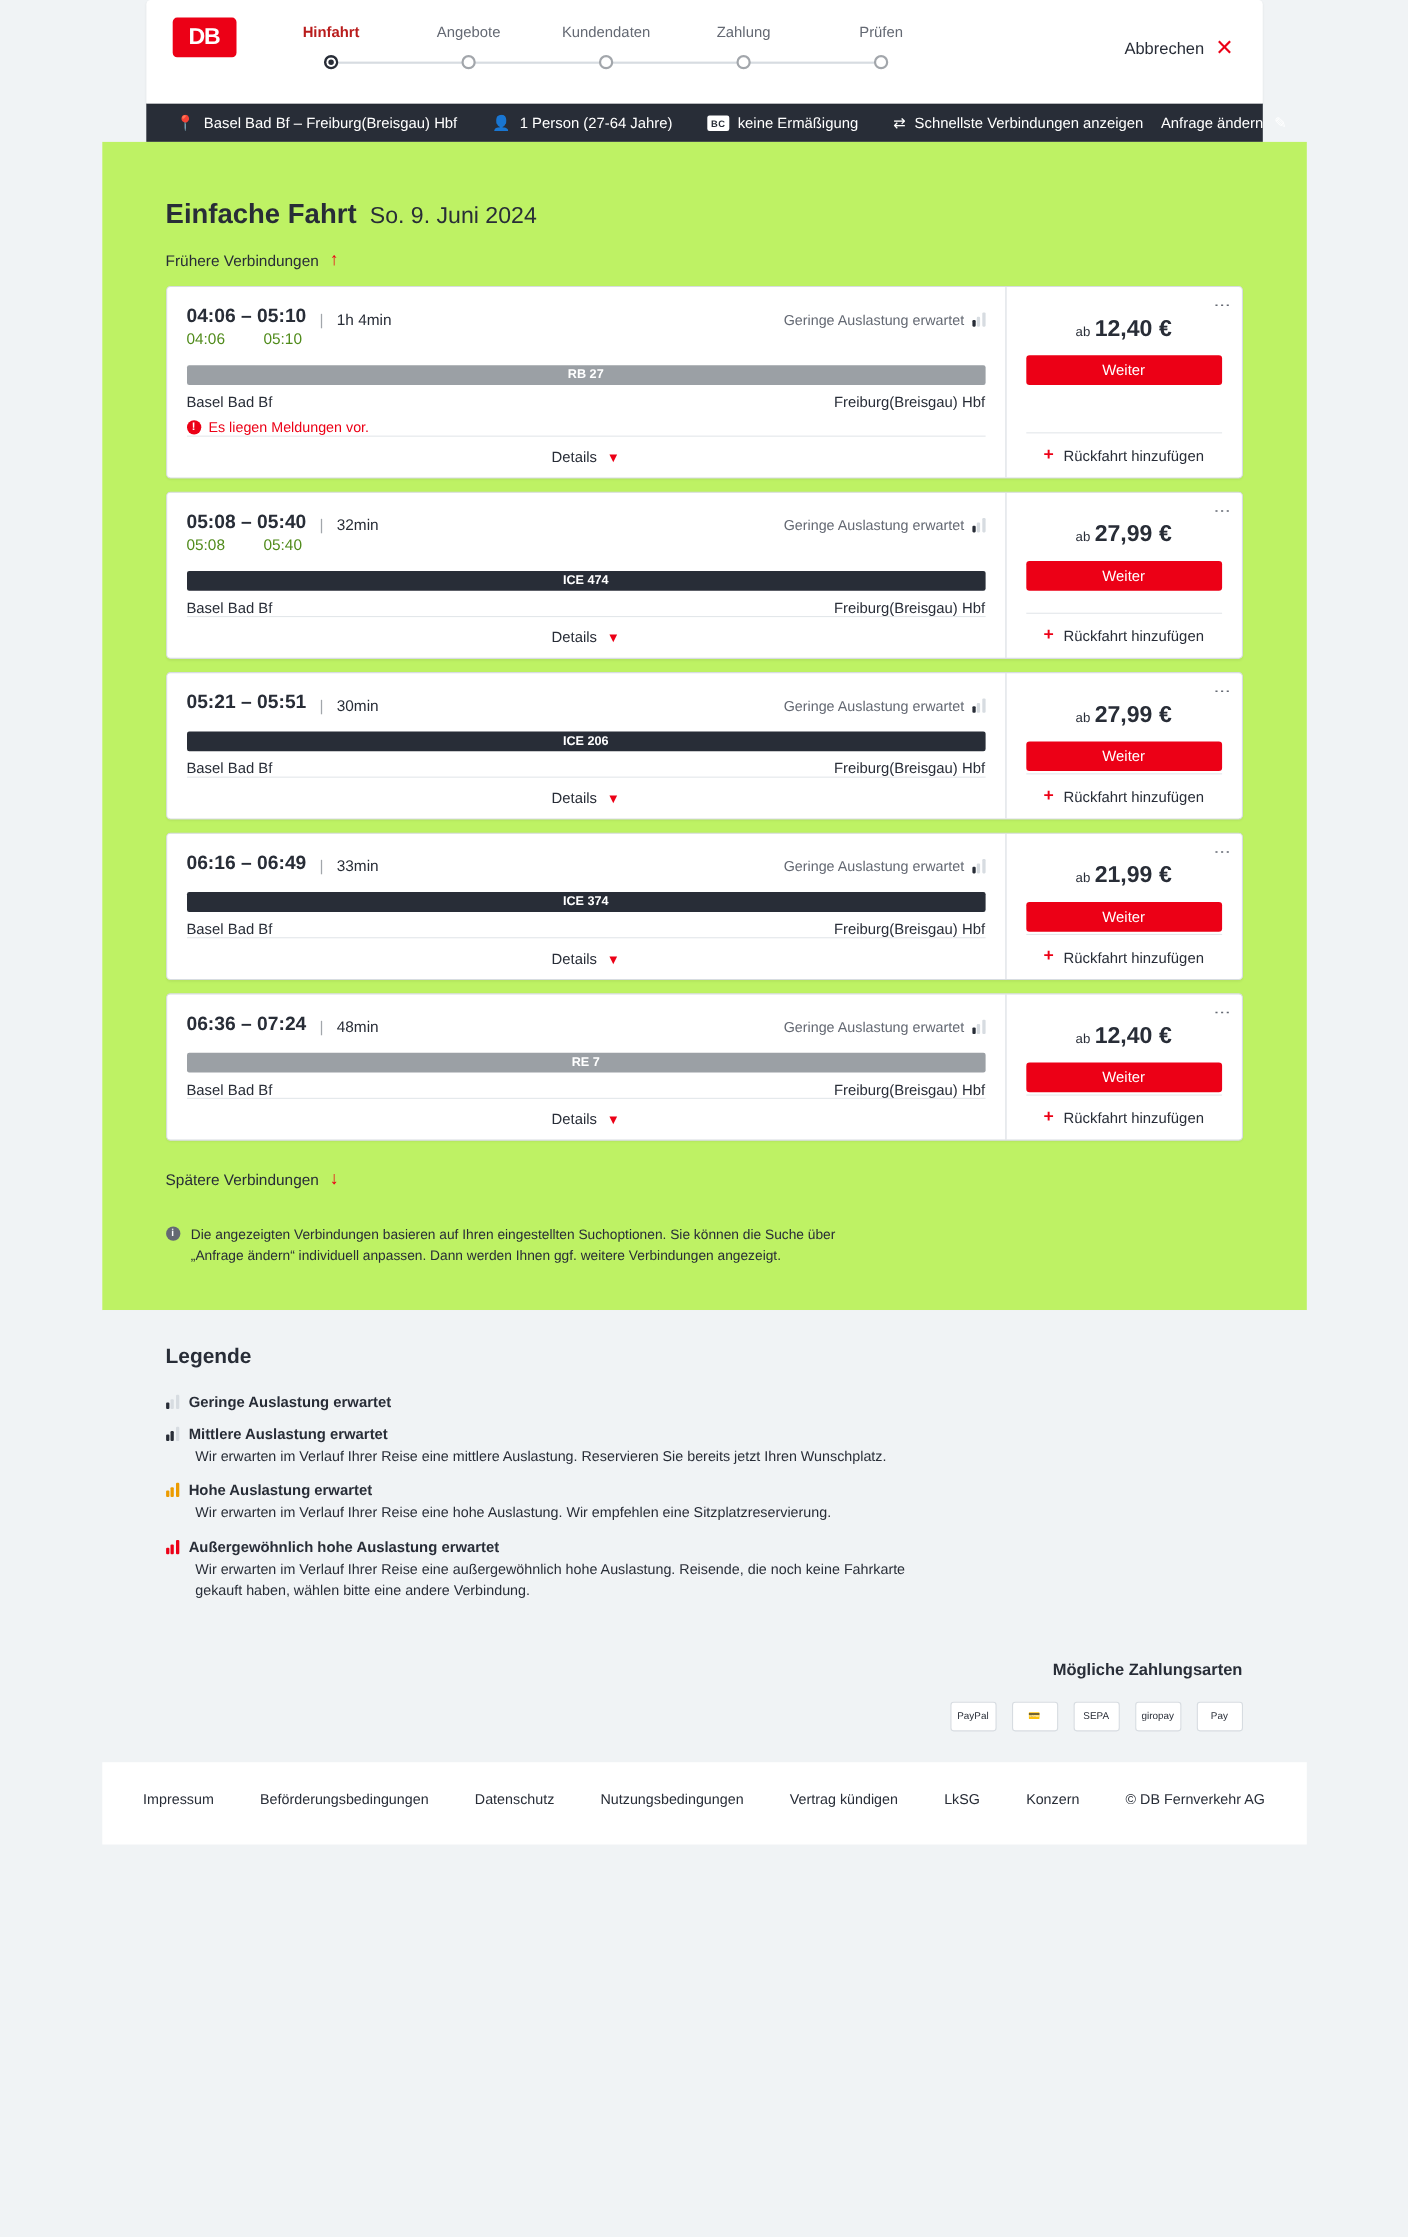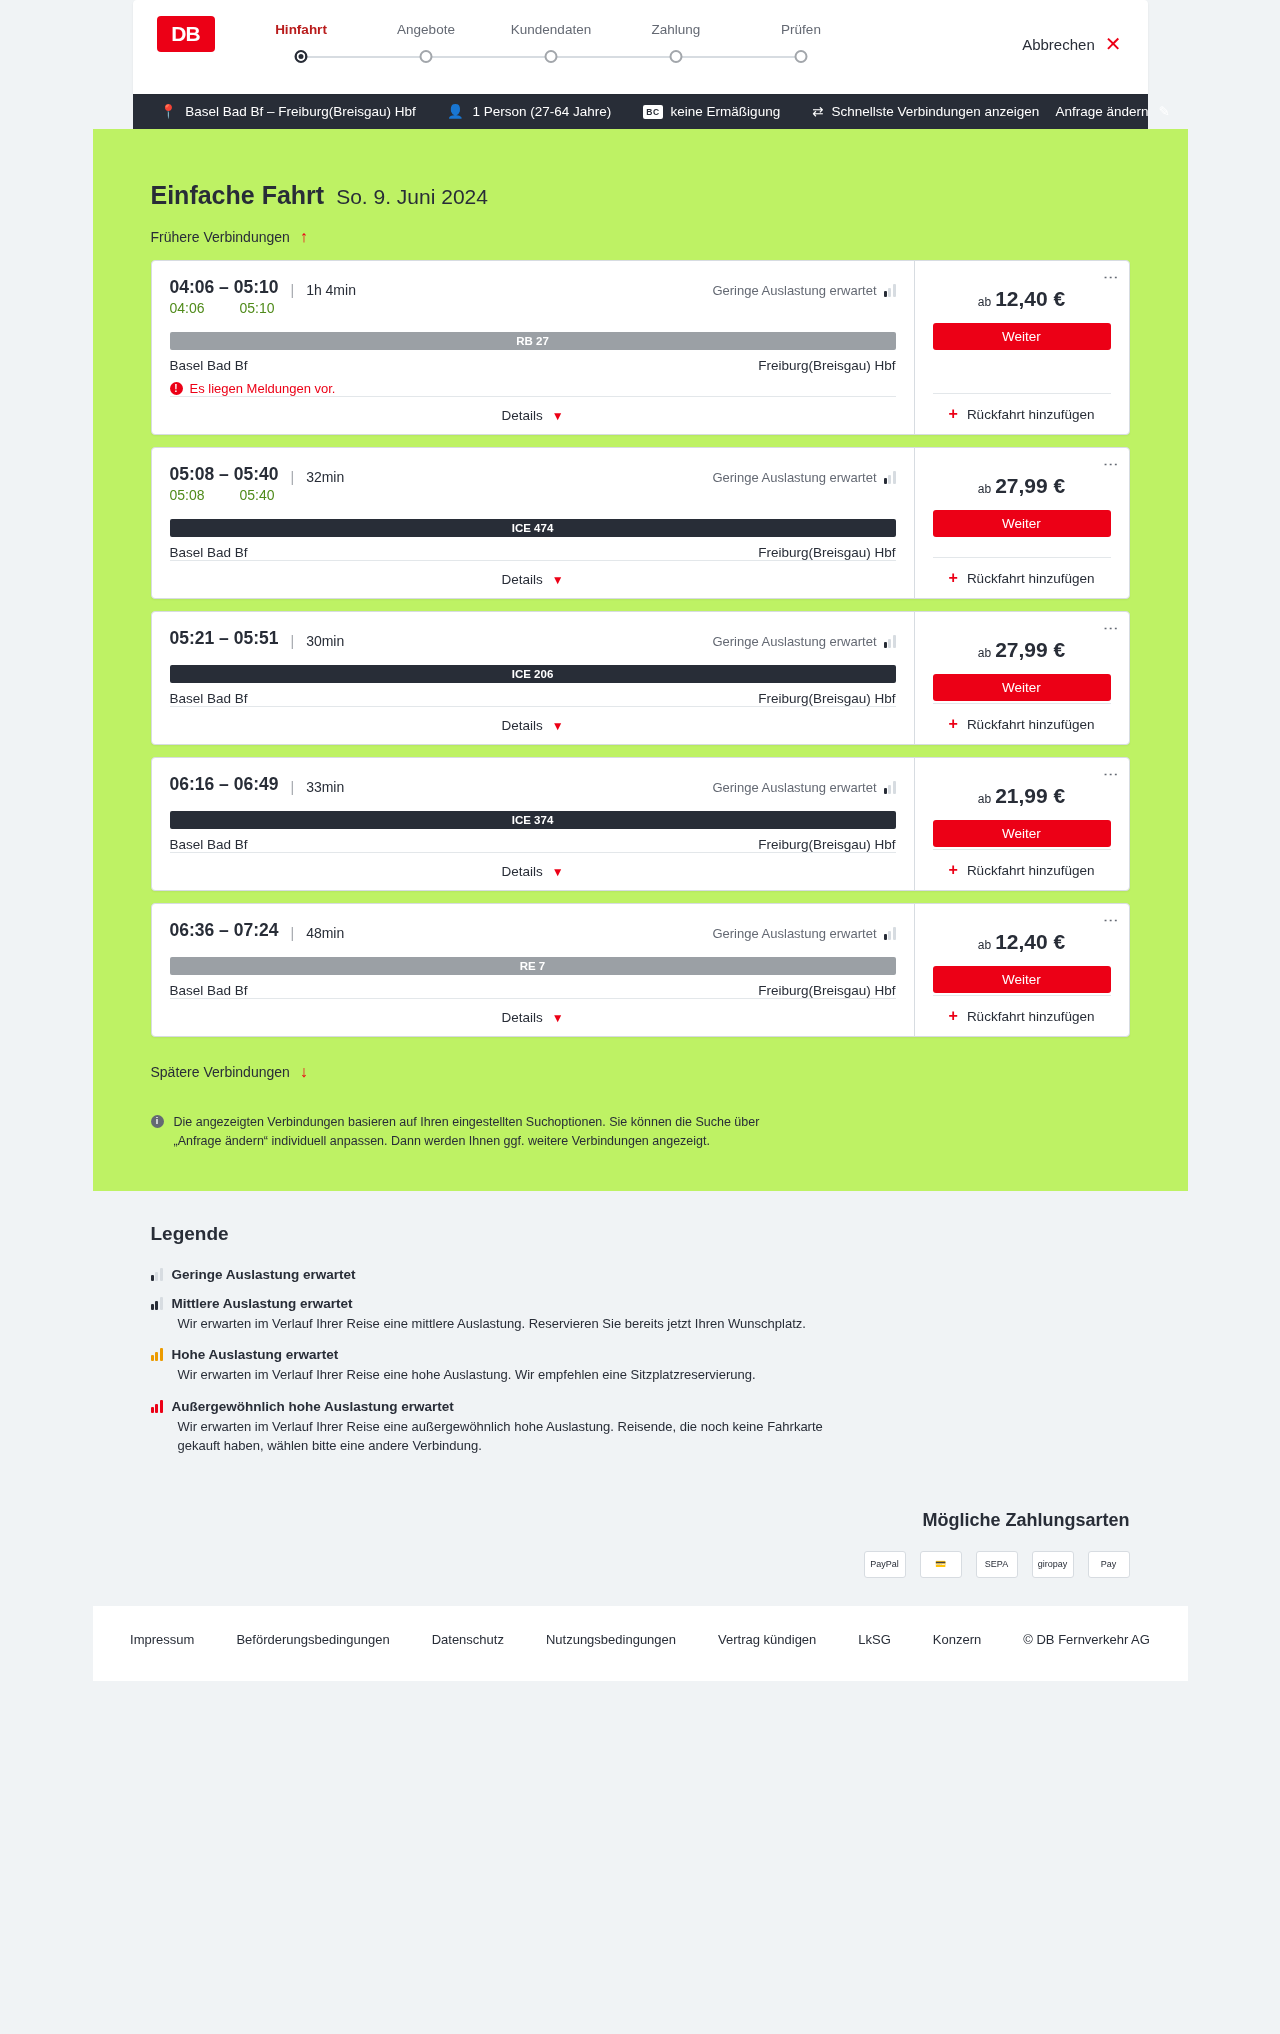--- a/index.html
+++ b/index.html
@@ -207,21 +207,21 @@
 
   
   .legend-wrap { background: #f0f3f5; padding: 32px 58px 40px 58px; }
   .legend-title { font-size: 19px; font-weight: bold; margin-bottom: 22px; }
   .legend-item { margin-bottom: 14px; }
   .legend-head { display: flex; align-items: center; gap: 9px; font-size: 13.5px; font-weight: bold; }
   .legend-desc { font-size: 13px; margin: 4px 0 0 27px; line-height: 1.45; max-width: 680px; }
 
   
   .pay-wrap { background: #f0f3f5; padding: 0 58px 28px 58px; text-align: right; }
-  .pay-title { font-size: 18px; font-weight: bold; margin-bottom: 20px; }
+  .pay-title { font-size: 15px; font-weight: bold; margin-bottom: 20px; }
   .pay-icons { display: flex; gap: 14px; justify-content: flex-end; align-items: center; }
   .pay-ico {
     width: 42px; height: 27px; background: #fff; border: 1px solid #d7dce1;
     border-radius: 3px; display: flex; align-items: center; justify-content: center;
     font-size: 9px; color: #282d37; overflow: hidden;
   }
 
   
   .footer {
     background: #fff; padding: 26px 0 34px 0;

